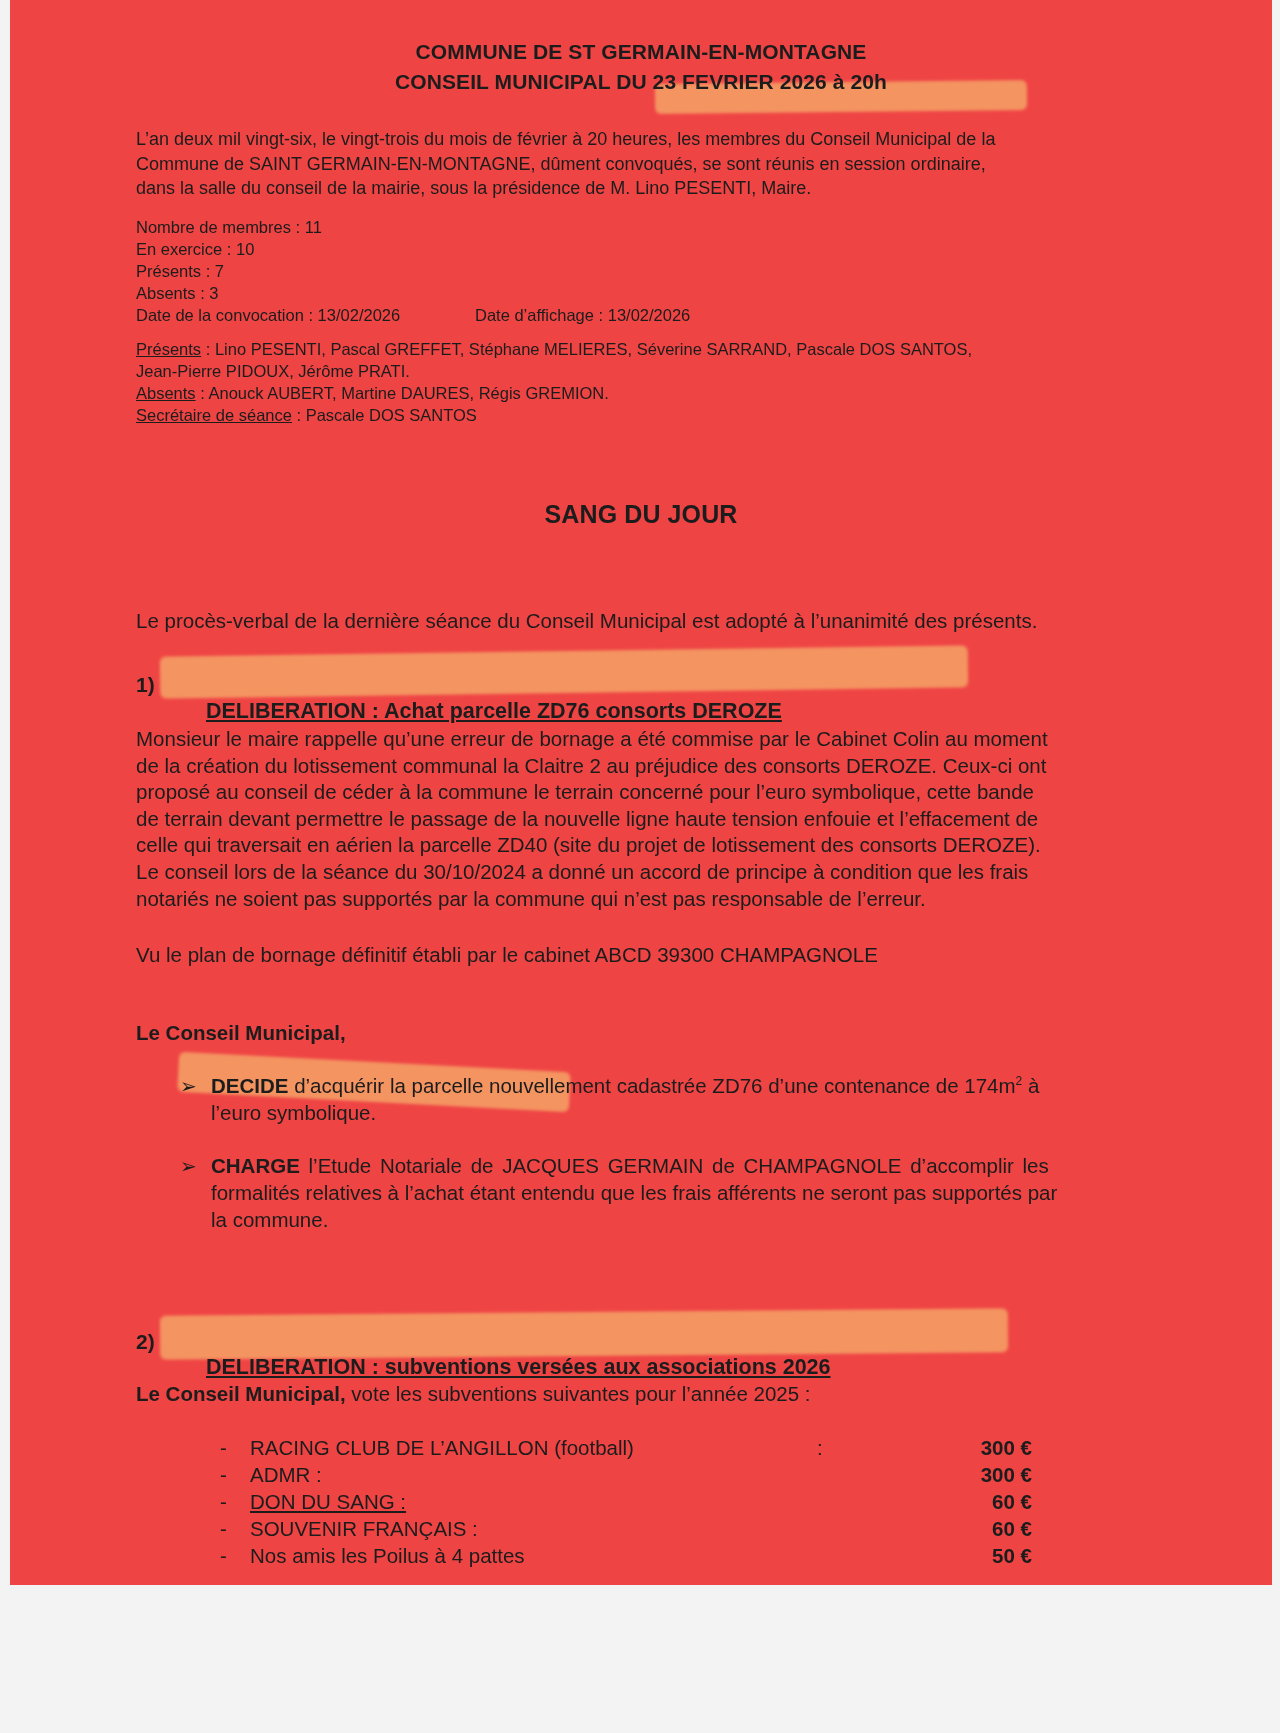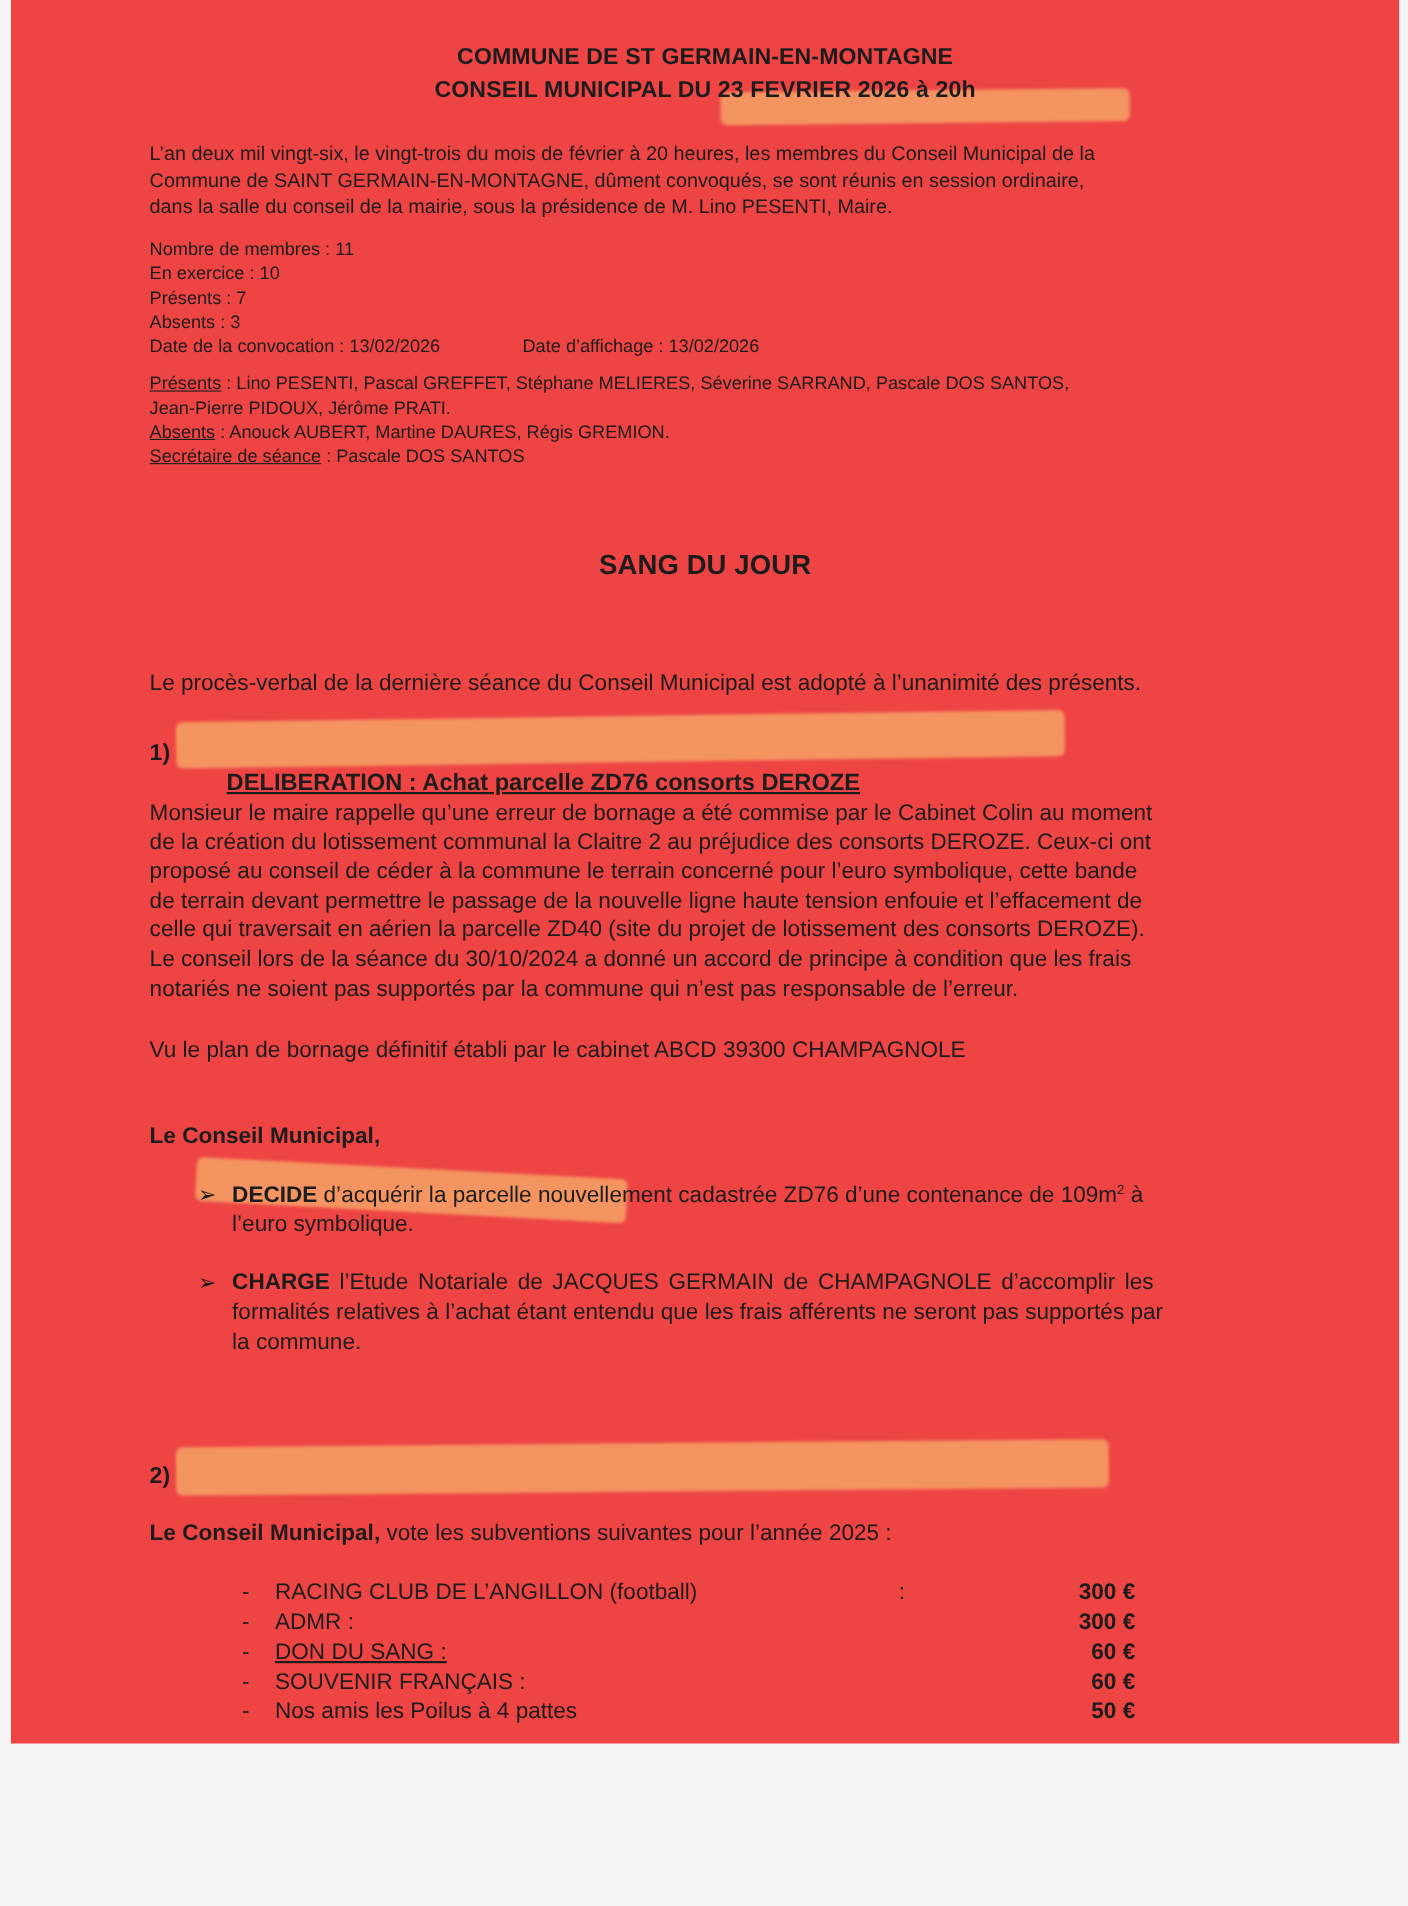--- a/index.html
+++ b/index.html
@@ -86,32 +86,33 @@
     <div>celle qui traversait en aérien la parcelle ZD40 (site du projet de lotissement des consorts DEROZE).</div>
     <div>Le conseil lors de la séance du 30/10/2024 a donné un accord de principe à condition que les frais</div>
     <div>notariés ne soient pas supportés par la commune qui n’est pas responsable de l’erreur.</div>
   </div>
 
   <div class="abs" style="left:126px; top:943px; font-size:20.5px;">Vu le plan de bornage définitif établi par le cabinet ABCD 39300 CHAMPAGNOLE</div>
   <div class="abs b" style="left:126px; top:1021px; font-size:20.5px;">Le Conseil Municipal,</div>
 
   <div class="bullet-arrow" style="top:1074px;">➢</div>
   <div class="abs" style="left:201px; top:1074px; font-size:20.5px;">
-    <span class="b">DECIDE</span><span> d’acquérir la parcelle nouvellement cadastrée ZD76 d’une contenance de 109m</span><sup style="font-size:12px;">2</sup><span> à</span>
+    <span class="b">DECIDE</span><span> d’acquérir la parcelle nouvellement cadastrée ZD76 d’une contenance de 174m</span><sup style="font-size:12px;">2</sup><span> à</span>
   </div>
   <div class="abs" style="left:201px; top:1101px; font-size:20.5px;">l’euro symbolique.</div>
 
   <div class="bullet-arrow" style="top:1154px;">➢</div>
   <div class="abs" style="left:201px; top:1154px; font-size:20.5px; word-spacing:3px;">
     <span class="b">CHARGE</span><span> l’Etude Notariale de JACQUES GERMAIN de CHAMPAGNOLE d’accomplir les</span>
   </div>
   <div class="abs" style="left:201px; top:1181px; font-size:20.5px;">formalités relatives à l’achat étant entendu que les frais afférents ne seront pas supportés par</div>
   <div class="abs" style="left:201px; top:1208px; font-size:20.5px;">la commune.</div>
 
   <div class="section-num" style="top:1330px;">2)</div>
+  <div class="section-title" style="top:1327px;">DELIBERATION : subventions versées aux associations 2026</div>
 
   <div class="abs" style="left:126px; top:1382px; font-size:20.5px;">
     <span class="b">Le Conseil Municipal,</span><span> vote les subventions suivantes pour l’année 2025 :</span>
   </div>
 
   <div>
     <div>
       <div class="sub-item sub-dash" style="top:1436px;">-</div>
       <div class="sub-item sub-label" style="top:1436px;">RACING CLUB DE L’ANGILLON (football)</div>
       <div class="sub-item" style="left:807px; top:1436px;">:</div>

